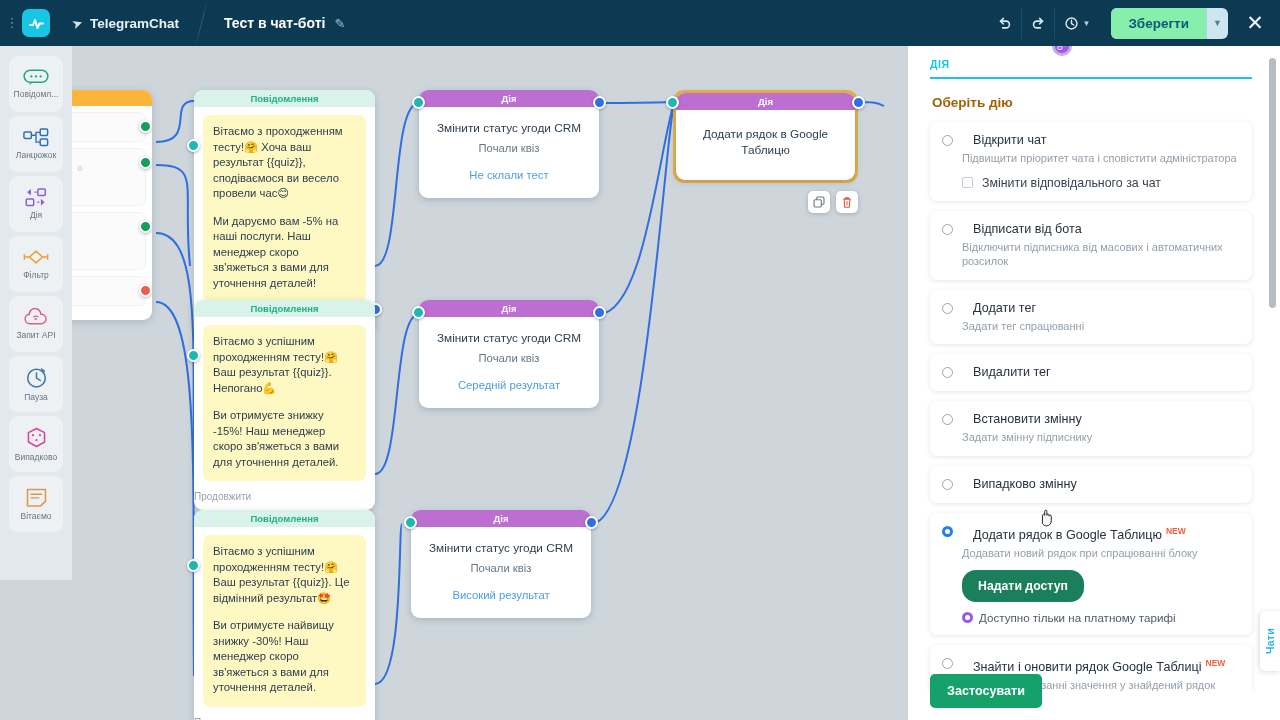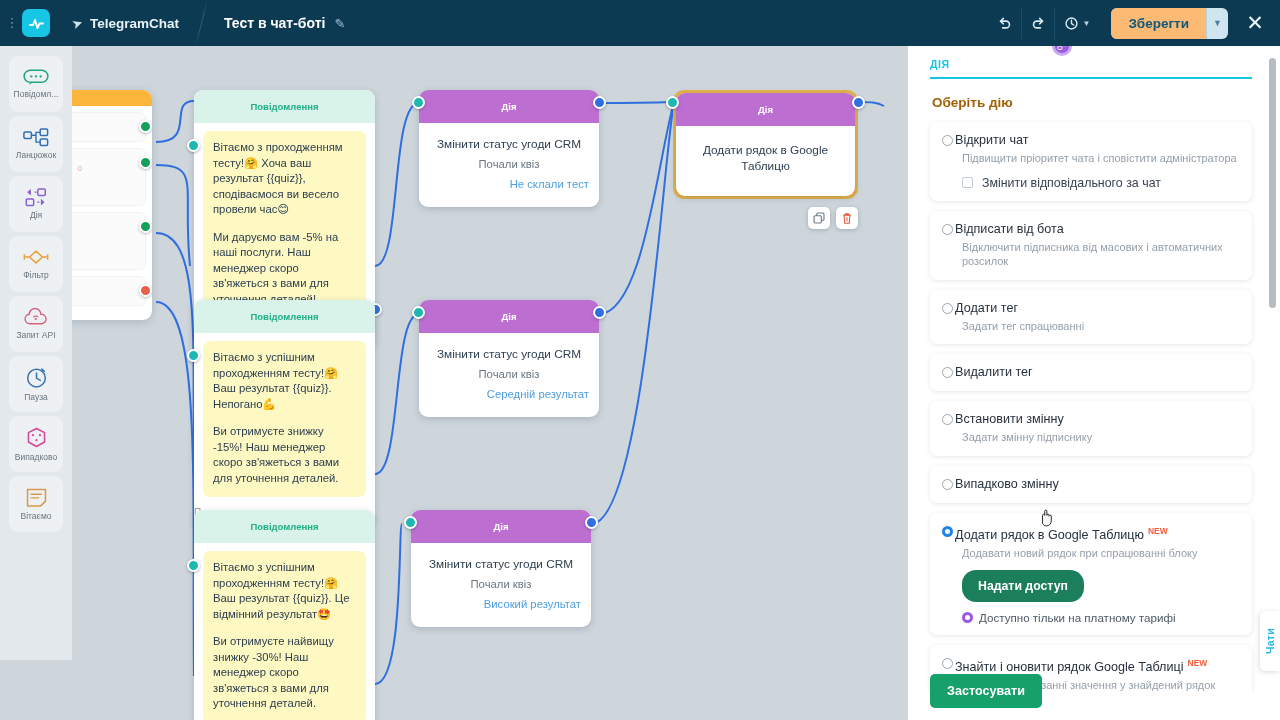--- a/index.html
+++ b/index.html
@@ -46,34 +46,34 @@
   }
   .icon-btn.bordered { border-left: 1px solid #1c4e69; border-right: 1px solid #1c4e69; }
   .hist-btn { display:flex; align-items:center; gap:3px; width:auto; padding:0 9px; }
   .caret-sm { font-size: 8px; color: #b9d2e0; }
   .save-group {
     display: flex; align-items: stretch; background: #cfe5ef; border-radius: 6px;
     margin-left: 12px; height: 31px; overflow: hidden;
   }
   .save-btn {
     padding: 0 17px; display: flex; align-items: center; color: #0f5878;
-    font-size: 13.5px; font-weight: bold; background: #fdba74; border: none; cursor: pointer;
+    font-size: 13.5px; font-weight: bold; background: #86efac; border: none; cursor: pointer;
   }
   .save-caret {
     width: 22px; display: flex; align-items: center; justify-content: center;
     border-left: 1px solid #b2d0de; color: #4d7f97; font-size: 9px; cursor: pointer;
   }
   .close-btn {
     margin-left: 14px; color: #eaf4f9; font-size: 21px; cursor: pointer;
     width: 26px; text-align: center; font-weight: 300;
   }
 
   
   #toolbar {
-    position: absolute; top: 46px; left: 0; width: 72px; height: 614px;
+    position: absolute; top: 46px; left: 0; width: 72px; height: 534px;
     background: #e3e8ec; display: flex; flex-direction: column;
     align-items: center; padding-top: 10px; gap: 4px; z-index: 30;
   }
   .tool {
     width: 54px; height: 56px; background: #eef1f4; border-radius: 9px;
     display: flex; flex-direction: column; align-items: center; justify-content: center;
     gap: 3px; cursor: pointer;
   }
   .tool .lbl { font-size: 8.5px; color: #69757e; white-space: nowrap; }
   .tool svg { display: block; }
@@ -85,41 +85,41 @@
   }
   #edges { position: absolute; top: 0; left: 0; width: 836px; height: 674px; }
 
   .node { position: absolute; z-index: 5; }
   .node-card {
     background: #ffffff; border-radius: 9px;
     box-shadow: 0 2px 7px rgba(40,60,80,0.22);
     overflow: hidden;
   }
   .node-head {
-    height: 33px; display: flex; align-items: center; justify-content: center;
+    height: 17px; display: flex; align-items: center; justify-content: center;
     color: #ffffff; font-size: 9.5px; font-weight: bold;
   }
   .head-msg { background: #d9f3ea; color: #20b187; }
   .head-act { background: #bd6ed1; }
   .msg-body { padding: 8px 9px 4px 9px; }
   .bubble {
     background: #fef9c3; border-radius: 7px; padding: 9px 10px 11px 10px;
     font-size: 11.3px; line-height: 15.5px; color: #2c3e50;
   }
   .bubble p + p { margin-top: 12px; }
   .msg-foot {
     text-align: left; font-size: 10px; color: #9aa4ad;
     padding: 6px 11px 8px 0;
   }
   .act-body {
     padding: 13px 10px 15px 10px; text-align: center;
     font-size: 11.8px; line-height: 16px; color: #2c3e50;
   }
   .act-sub { color: #6b7883; font-size: 11.3px; margin-top: 4px; }
-  .act-link { color: #4d9fe0; font-size: 11.3px; margin-top: 4px; text-align: right; }
+  .act-link { color: #4d9fe0; font-size: 11.3px; margin-top: 11px; }
 
   .port {
     position: absolute; width: 13px; height: 13px; border-radius: 50%;
     border: 2.5px solid #ffffff; z-index: 9;
     box-shadow: 0 1px 3px rgba(20,40,60,0.35);
   }
   .port-in  { background: #1fb8b0; }
   .port-out { background: #2f6fe0; }
 
   .selected-wrap {
@@ -171,21 +171,21 @@
     letter-spacing: .6px; padding-bottom: 7px;
   }
   .tab-underline { height: 2px; background: #17c6e5; margin-right: 6px; }
   .panel-scroll { height: 612px; overflow: hidden; padding: 0 28px 0 22px; position: relative; }
   .panel-h { font-size: 13.5px; font-weight: bold; color: #a16207; margin: 16px 0 12px 2px; }
 
   .opt {
     background: #ffffff; border-radius: 7px; box-shadow: 0 1px 4px rgba(80,100,120,0.16);
     padding: 10px 12px 11px 12px; margin-bottom: 10px; position: relative; cursor: pointer;
   }
-  .opt-row { display: flex; align-items: flex-start; gap: 2px; }
+  .opt-row { display: flex; align-items: flex-start; gap: 20px; }
   .radio {
     width: 11px; height: 11px; border-radius: 50%; border: 1.3px solid #9aa6b2;
     flex: 0 0 auto; margin-top: 3px; background: #fff;
   }
   .radio.on { border: 3.2px solid #1f84e8; background: #fff; }
   .opt-title { font-size: 12.6px; color: #26313d; line-height: 16px; }
   .newtag { color: #f2613f; font-size: 8.5px; font-weight: bold; vertical-align: super; margin-left: 4px; }
   .opt-desc { font-size: 11px; color: #95a0ab; line-height: 14.5px; margin: 3px 0 0 20px; }
   .subcheck { display: flex; align-items: center; gap: 9px; margin: 10px 0 0 20px; }
   .cbox { width: 11px; height: 11px; border: 1.3px solid #c3ccd5; border-radius: 2px; background: #fff; }

